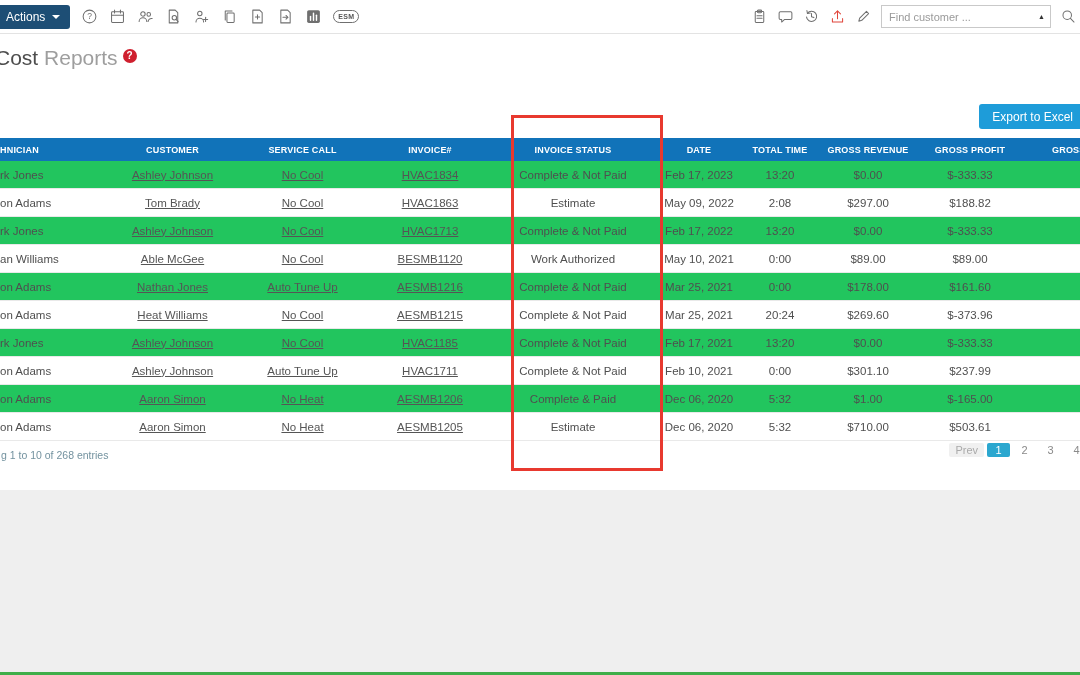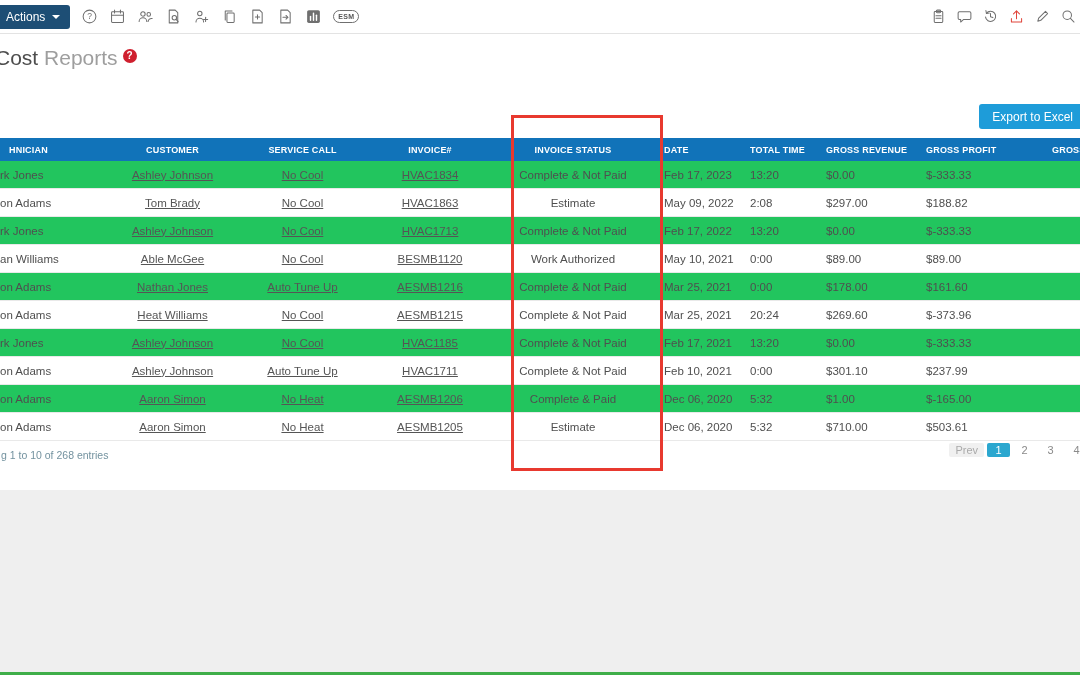--- a/index.html
+++ b/index.html
@@ -29,24 +29,24 @@
   .export-btn{position:absolute;top:104px;right:-6px;background:#1e9cd9;color:#fff;border:none;border-radius:3px;height:25px;padding:0 13px;font-size:12px;cursor:pointer;font-family:inherit;}
 
   
   .report-table{position:absolute;top:138px;left:0;width:1150px;border-collapse:collapse;table-layout:fixed;font-size:11.5px;color:#4f4f4f;}
   .report-table th{background:#1173b9;color:#fff;font-size:9px;font-weight:bold;height:23px;padding:0 8px;letter-spacing:.2px;cursor:pointer;}
   .report-table td{height:27px;border-bottom:1px solid #e9e9e9;padding:0 8px;background-clip:padding-box;}
   .report-table tr.odd td{background-color:#22c55e;}
   .report-table a{color:#555;text-decoration:underline;cursor:pointer;}
   .al{text-align:left;}
   .ac{text-align:center;}
-  .ar{text-align:left;}
+  .ar{text-align:center;}
   .gl{text-align:left;padding-left:30px !important;}
   .report-table td.al{padding-left:0;}
-  .report-table th.al{padding-left:9px;}
+  .report-table th.al{padding-left:0;}
 
   
   .entries-info{position:absolute;top:449px;left:1px;font-size:10.5px;color:#73929f;}
   .pagination{position:absolute;top:443px;right:-8px;display:flex;gap:3px;font-size:11px;align-items:center;}
   .page-btn{min-width:11px;height:14px;display:flex;align-items:center;justify-content:center;color:#8a8a8a;padding:0 6px;cursor:pointer;border-radius:2px;}
   .page-btn.prev{background:#f0f0f0;color:#aaa;}
   .page-btn.active{background:#2ba7cf;color:#fff;}
 
   
   .bottom-area{position:absolute;top:490px;left:0;width:100%;height:182px;background:#efefef;}
@@ -158,20 +158,24 @@
             <line x1="10" y1="12.5" x2="10" y2="3.5"></line>
             <polyline points="6.5 7 10 3.5 13.5 7"></polyline>
             <path d="M4 12.5 V16.5 H16 V12.5"></path>
           </svg>
       </button>
       <button class="iconbtn">
         <svg class="ic" viewBox="0 0 20 20">
             <path d="M4.5 15.5 l1 -3.5 8 -8 2.5 2.5 -8 8 z"></path>
           </svg>
       </button>
+      <div class="search-wrap">
+        <input type="text" placeholder="Find customer ..." style="">
+        <span class="tri">▲</span>
+      </div>
       <button class="iconbtn">
         <svg class="ic" viewBox="0 0 20 20">
             <circle cx="8.5" cy="8.5" r="5"></circle>
             <line x1="12.3" y1="12.3" x2="16.5" y2="16.5"></line>
           </svg>
       </button>
     </div>
   </header>
 
   <div class="title-row">

